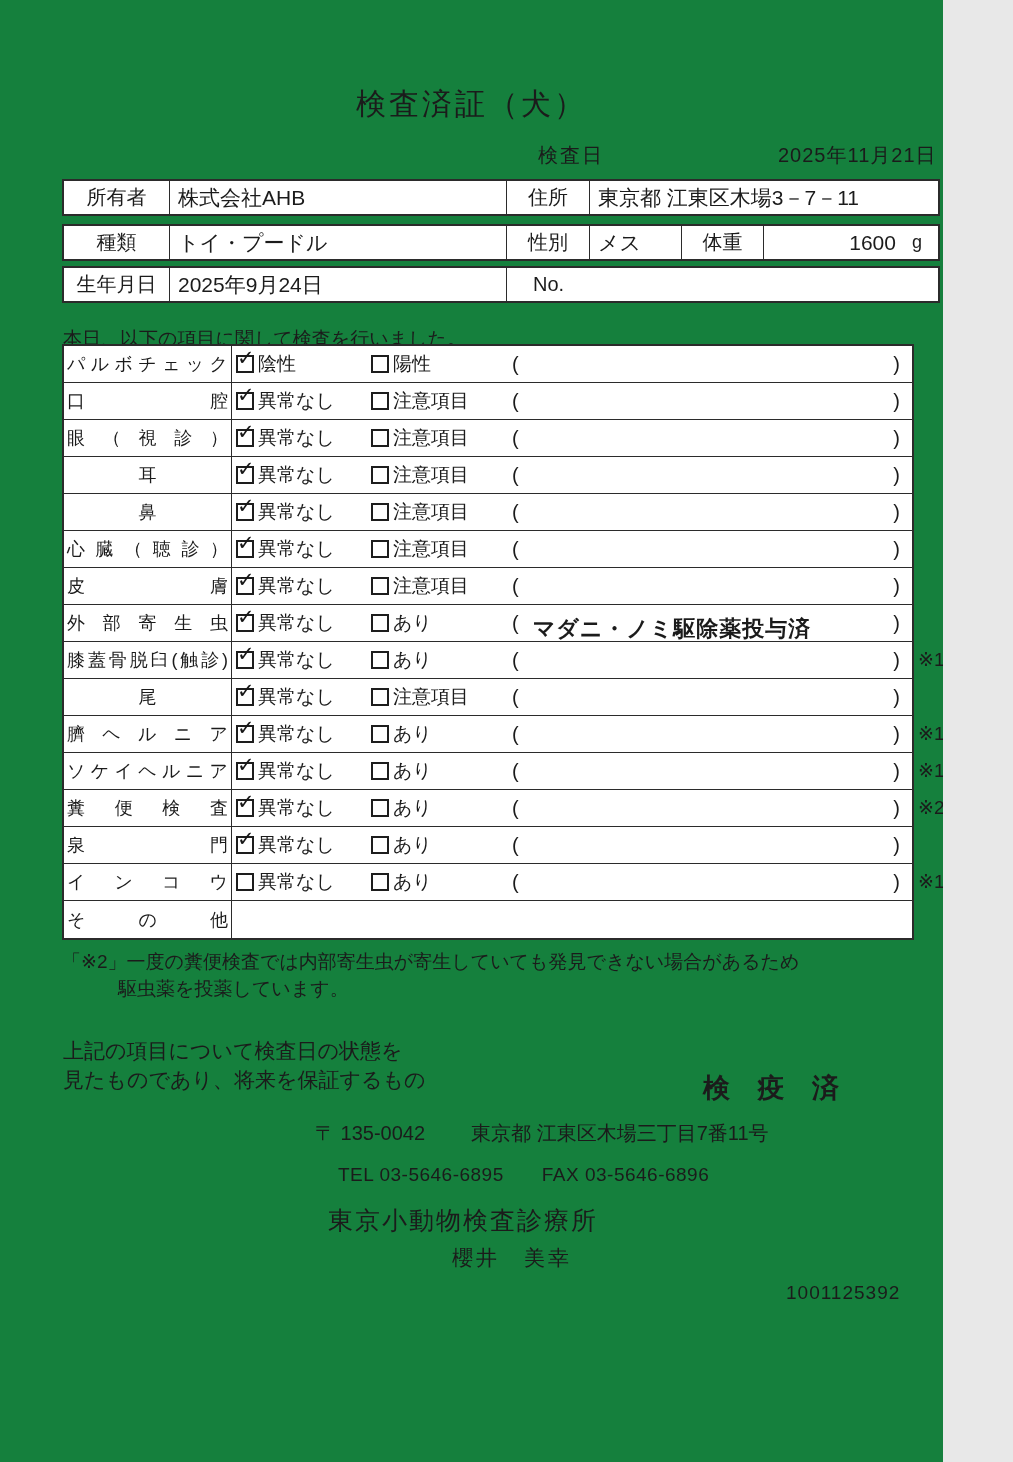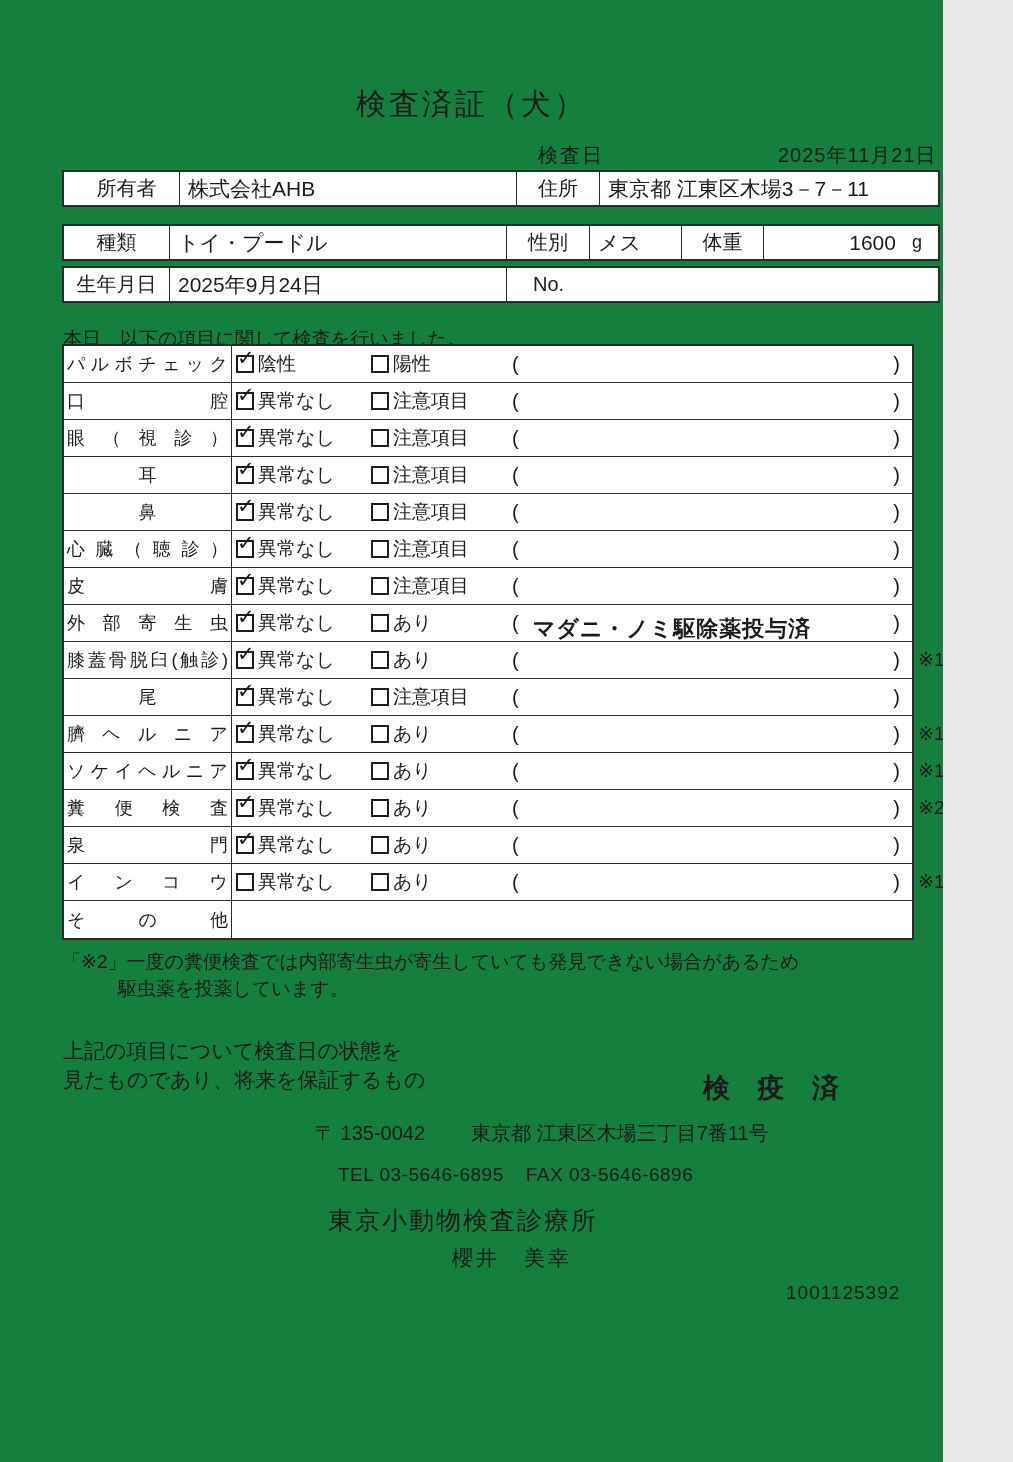--- a/index.html
+++ b/index.html
@@ -15,21 +15,21 @@
     position:absolute;left:0;top:84px;width:100%;
     text-align:center;font-size:30px;letter-spacing:3px;font-weight:500;
   }
   .insp-date-label{position:absolute;left:538px;top:142px;font-size:20px;letter-spacing:2px;}
   .insp-date-value{position:absolute;left:778px;top:142px;font-size:20px;letter-spacing:1px;}
 
   .hrow{
     position:absolute;left:62px;width:878px;height:37px;
     border:2px solid #2b2b2b;display:flex;box-sizing:border-box;background:#fff;
   }
-  .hrow.r1{top:170px;padding-left:10px;}
+  .hrow.r1{top:179px;}
   .hrow.r2{top:224px;}
   .hrow.r3{top:266px;}
   .hc{
     display:flex;align-items:center;box-sizing:border-box;
     border-right:1px solid #2b2b2b;font-size:20px;padding:0 8px;white-space:nowrap;
   }
   .hc:last-child{border-right:none;}
   .hc.lbl{justify-content:center;padding:0 4px;}
   .w-label{width:106px;}
   .w-val1{width:337px;}
@@ -74,21 +74,21 @@
   .rnote{position:absolute;left:854px;top:6px;font-size:19px;white-space:nowrap;}
 
   .notes{position:absolute;left:62px;top:948px;font-size:19px;line-height:27px;}
   .notes .indent{padding-left:56px;}
 
   .disclaimer{position:absolute;left:63px;top:1036px;font-size:21px;line-height:29px;}
 
   .stamp{position:absolute;left:703px;top:1070px;font-size:27px;letter-spacing:10px;font-weight:600;}
 
   .postal-line{position:absolute;left:315px;top:1120px;font-size:20px;display:flex;gap:46px;white-space:nowrap;}
-  .tel-line{position:absolute;left:338px;top:1164px;font-size:19px;display:flex;gap:22px;letter-spacing:0.5px;white-space:nowrap;}
+  .tel-line{position:absolute;left:338px;top:1164px;font-size:19px;display:flex;gap:38px;letter-spacing:0.5px;white-space:nowrap;}
   .clinic-name{position:absolute;left:328px;top:1204px;font-size:25px;letter-spacing:2px;}
   .vet-name{position:absolute;left:452px;top:1244px;font-size:21px;letter-spacing:3px;}
   .serial{position:absolute;left:786px;top:1282px;font-size:19px;letter-spacing:1px;}
 </style>
 </head>
 <body>
 
 <div class="page">
 
   <div class="doc-title">検査済証（犬）</div>

